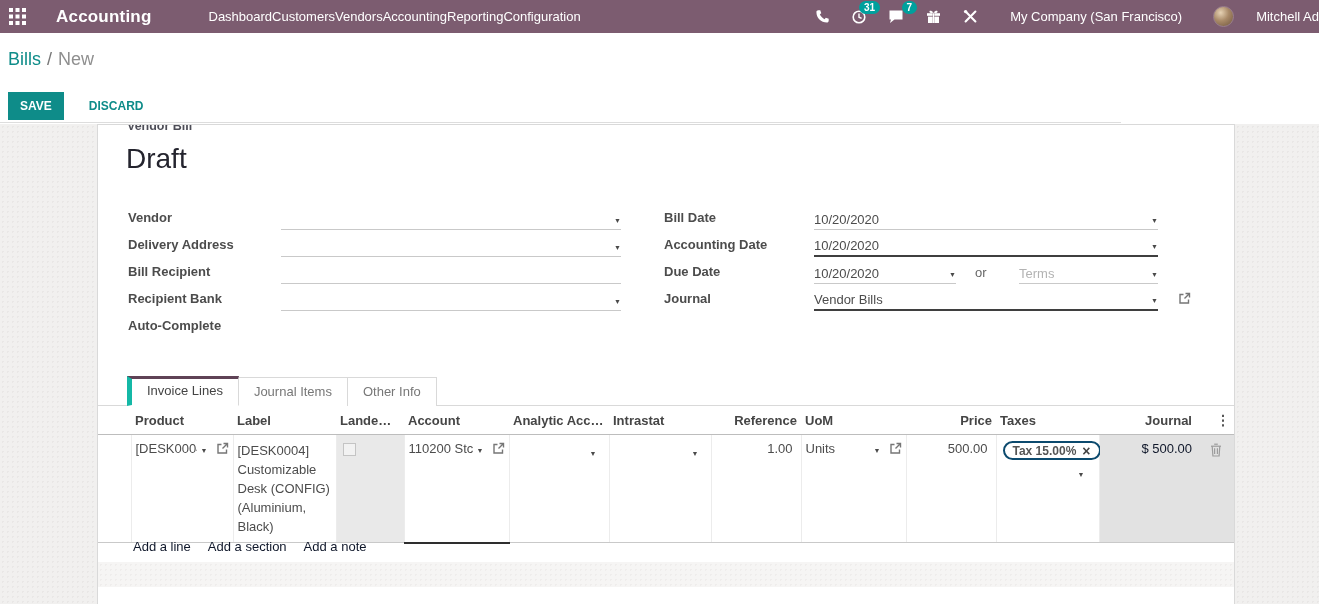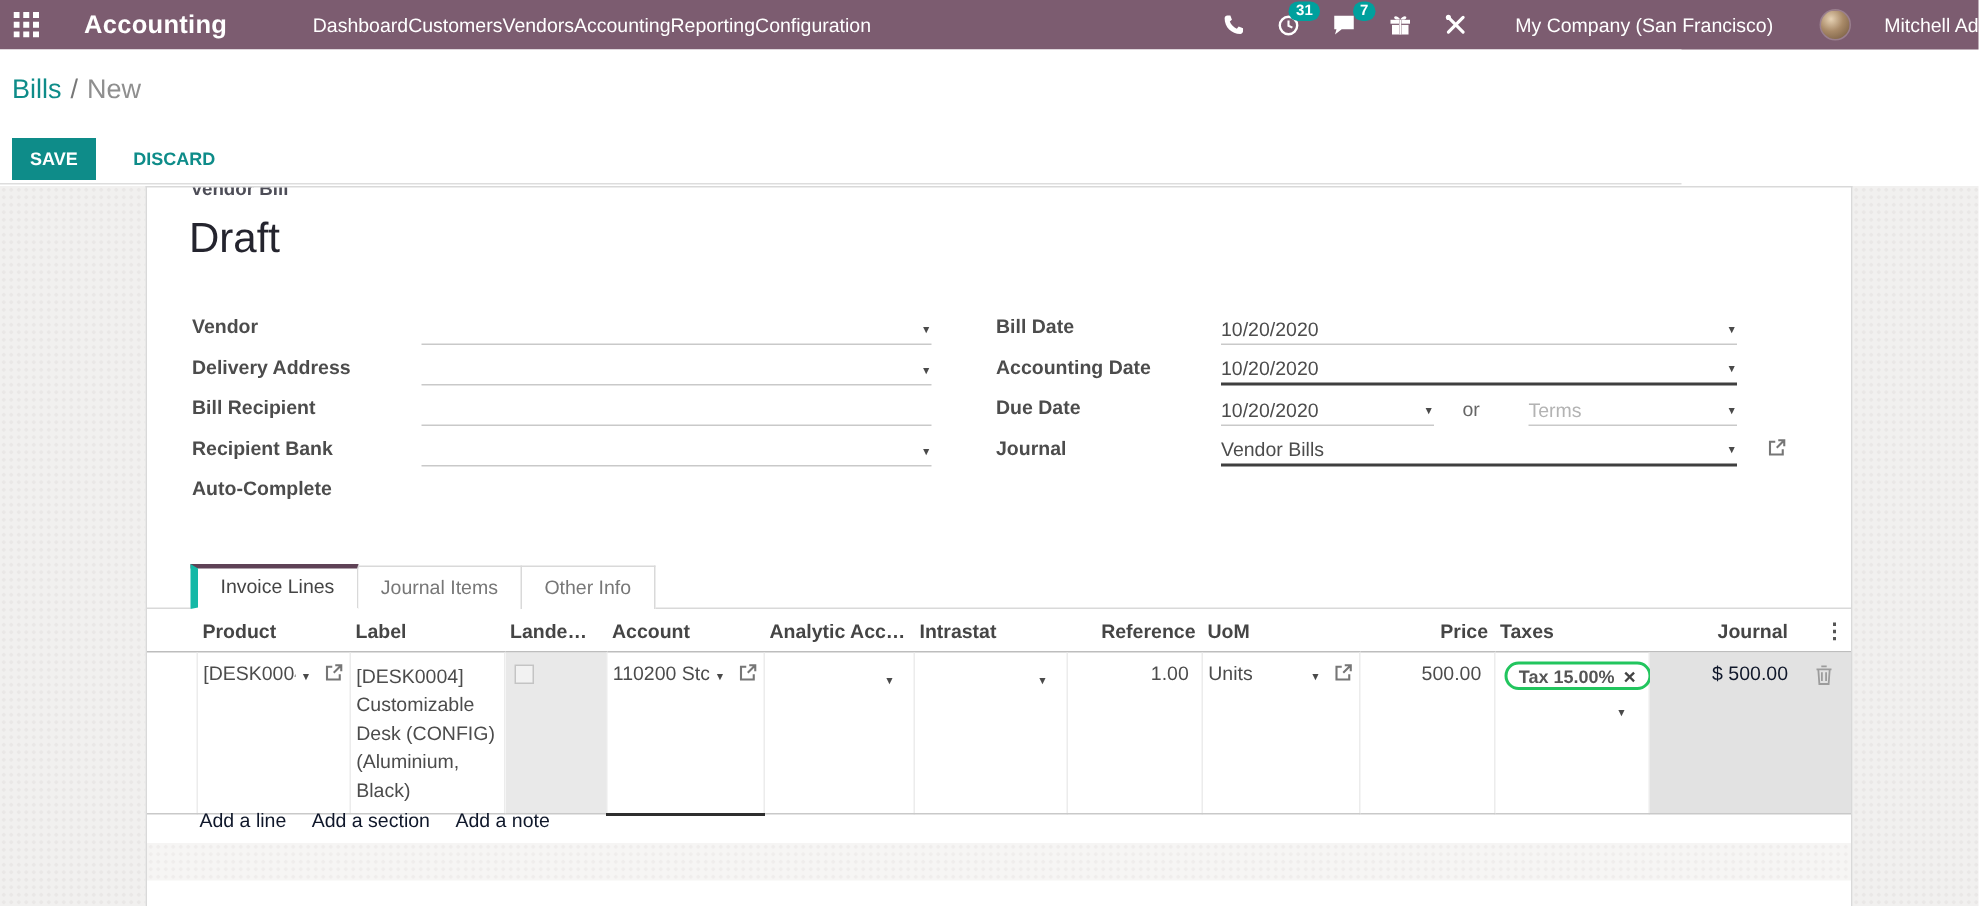--- a/index.html
+++ b/index.html
@@ -85,21 +85,21 @@
   .cell-flex .caret { margin-left:4px; }
   td.landed { background:#e9e9e9; }
   .checkbox { width:13px; height:13px; border:1px solid #c4c4c4; background:#f2f2f2; margin:2px 0 0 2px;
     cursor:pointer; }
   td.acct { border-bottom:2px solid #2e2e2e; }
   td.num { text-align:right; padding-right:8px; }
   td.label-cell { line-height:19px; padding-left:4px; }
   td.sub { background:#e2e2e2; text-align:right; padding-right:42px; color:#0f172a; }
   .trash { position:absolute; right:12px; top:8px; cursor:pointer; }
   .tax-pill { position:absolute; left:6px; top:6px; display:inline-flex; align-items:center; gap:6px;
-    border:2px solid #22c55e; border-radius:11px; padding:0 8px; height:19px; font-size:12px;
+    border:2px solid #0c4a6e; border-radius:11px; padding:0 8px; height:19px; font-size:12px;
     font-weight:bold; color:#555; cursor:pointer; white-space:nowrap; }
   .pill-x { cursor:pointer; }
   .pill-x::after { content:"×"; font-size:14px; font-weight:900; color:#444; }
   .tax-caret { position:absolute; right:14px; top:30px; }
   td.uom-cell .caret { margin-left:auto; }
   .caret-right { position:absolute; right:12px; top:9px; }
 
   .footer-links { position:absolute; top:414px; left:35px; display:flex; gap:17px; }
   .footer-links span { color:#0f172a; font-size:13px; cursor:pointer; }
   .sheet-band { position:absolute; top:437px; left:0; width:100%; height:25px; background:#f6f5f4;

